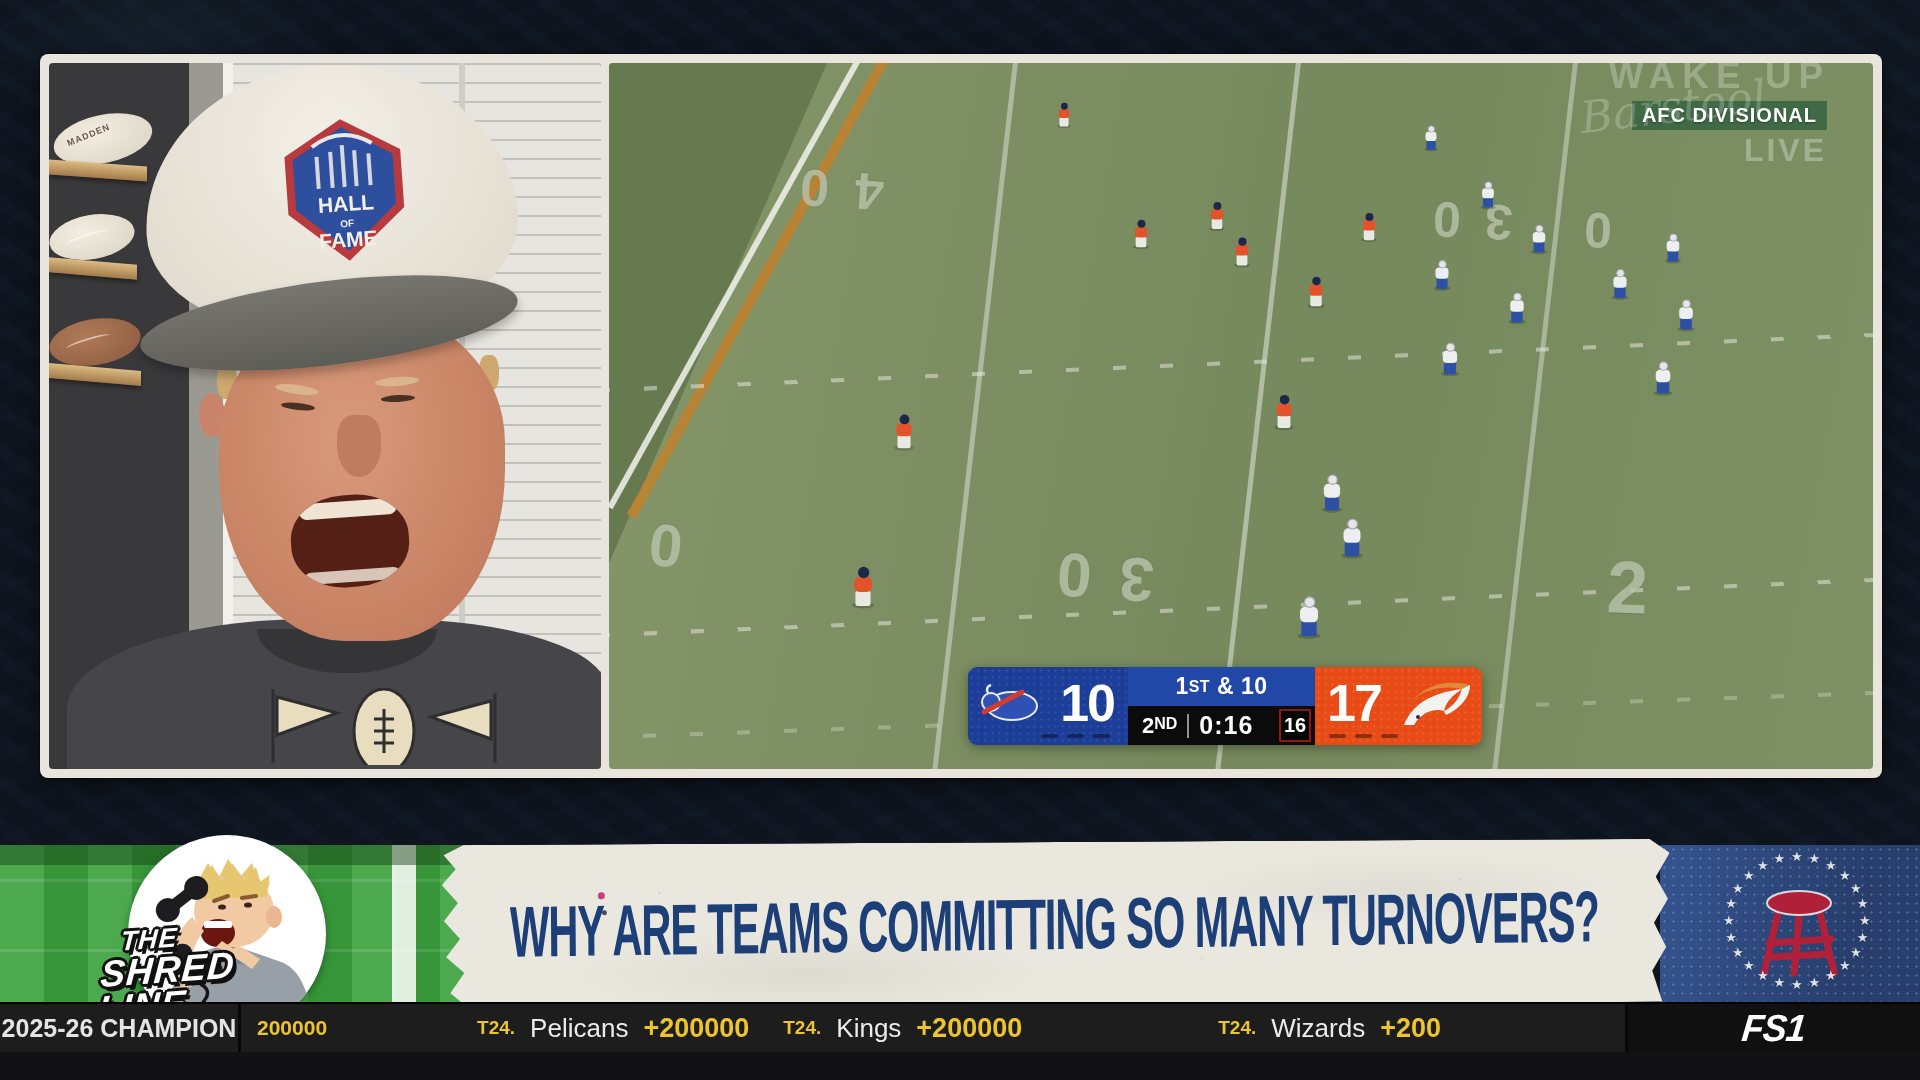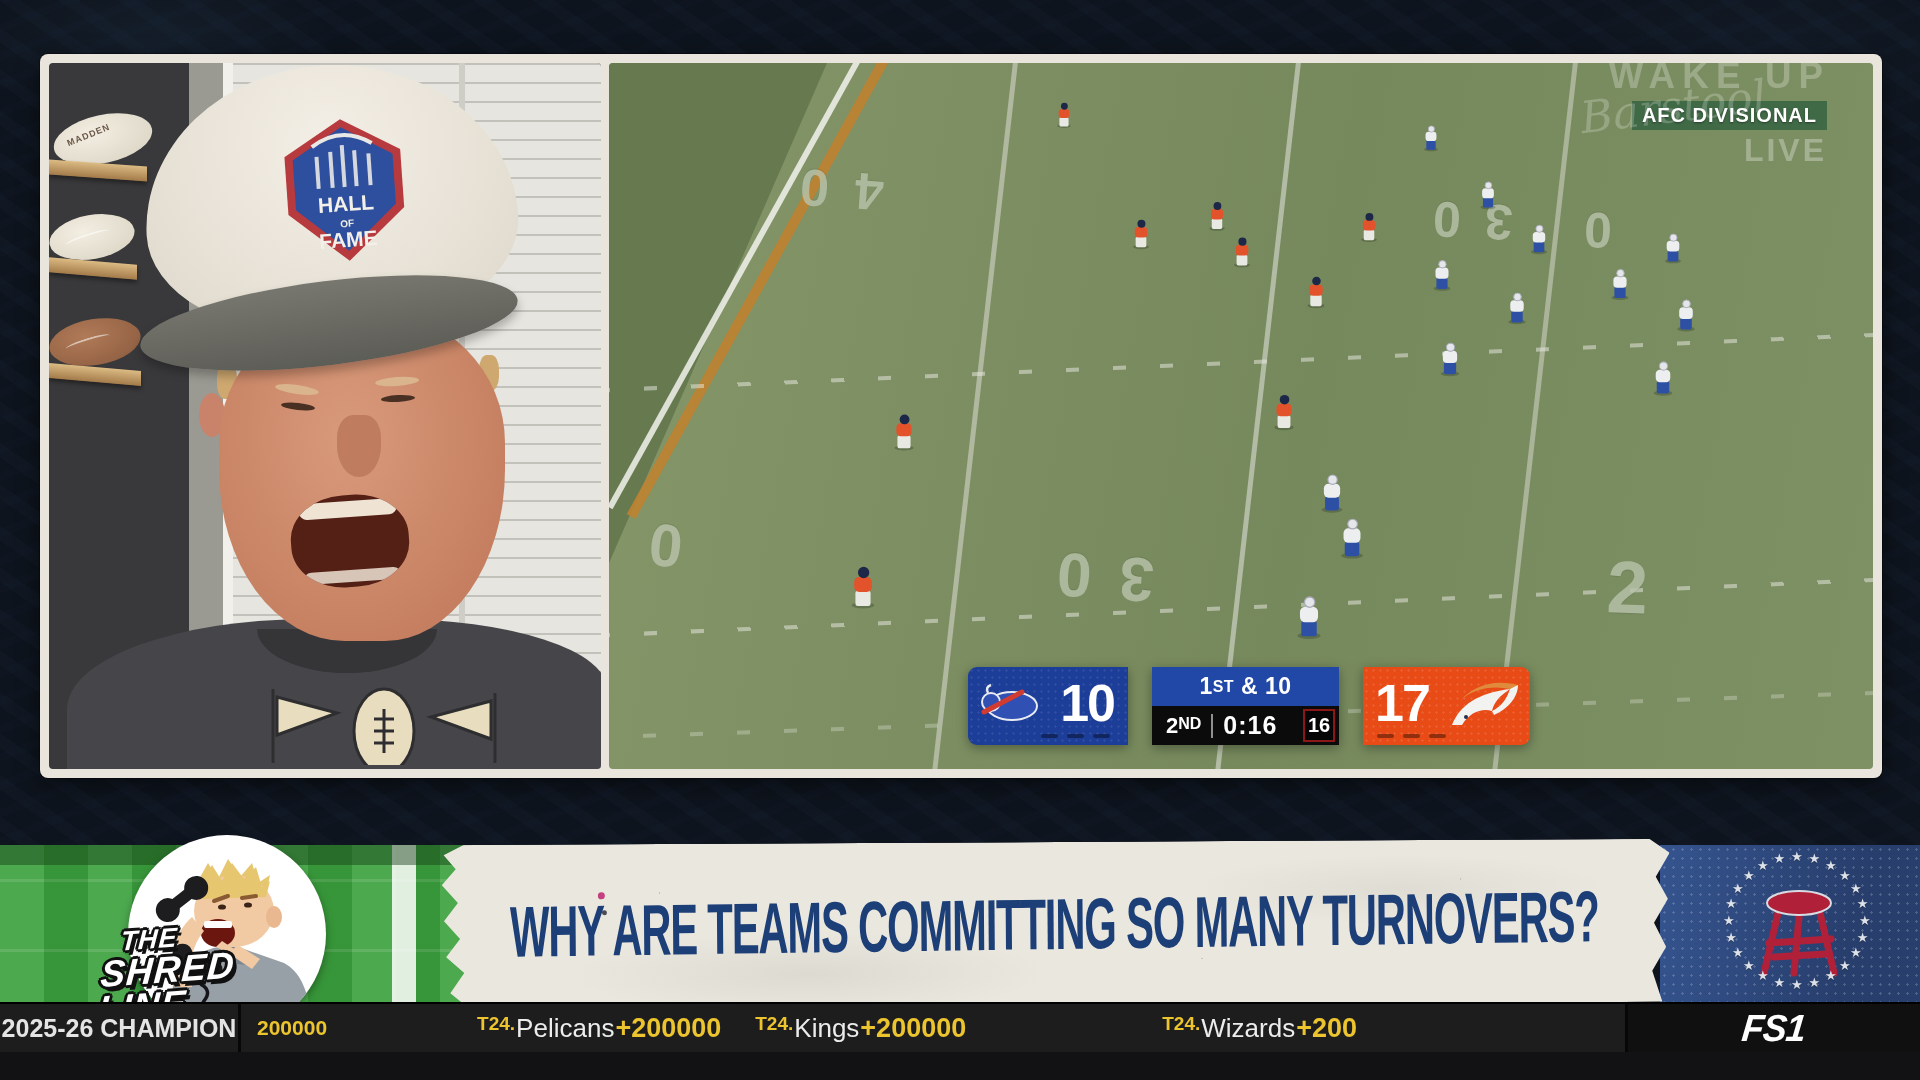--- a/index.html
+++ b/index.html
@@ -62,21 +62,21 @@
   .player.broncos .helm{background:#1d2747;} .player.broncos .tors{background:#e2532b;} .player.broncos .legs{background:#e9e9e4;}
   .player.bills .helm{background:#e4e6ea;border:1px solid #aab;} .player.bills .tors{background:#eceef0;} .player.bills .legs{background:#2e50a4;}
   
   .wmarks{position:absolute;right:46px;top:-8px;width:320px;text-align:right;pointer-events:none;}
   .wake{font-size:36px;font-weight:900;letter-spacing:7px;color:rgba(255,255,255,.26);transform:scaleX(1.02);white-space:nowrap;}
   .barstool-script{position:absolute;right:60px;top:26px;font-family:"DejaVu Serif",serif;font-style:italic;font-size:44px;color:rgba(255,255,255,.22);transform:rotate(-7deg);white-space:nowrap;}
   .cbsrow{margin-top:-4px;display:flex;justify-content:flex-end;align-items:center;gap:7px;color:#fff;font-weight:800;font-size:23px;text-shadow:0 1px 4px rgba(0,0,0,.55);letter-spacing:.5px;}
   .afcbadge{display:inline-block;margin-top:4px;background:rgba(56,100,66,.88);color:#fff;font-weight:800;font-size:20px;letter-spacing:1px;padding:3px 10px;text-shadow:0 1px 2px rgba(0,0,0,.4);}
   .live{margin-top:2px;font-size:32px;font-weight:700;letter-spacing:3px;color:rgba(255,255,255,.30);}
   
-  .bug{position:absolute;left:359px;top:604px;width:582px;height:78px;display:flex;filter:drop-shadow(0 3px 6px rgba(0,0,0,.35));gap:24px;}
+  .bug{position:absolute;left:359px;top:604px;width:582px;height:78px;display:flex;filter:drop-shadow(0 3px 6px rgba(0,0,0,.35));}
   .bug .away{width:160px;background:#1c3e99;border-radius:9px 0 0 9px;position:relative;
     background-image:radial-gradient(rgba(255,255,255,.08) 1px,transparent 1.4px);background-size:7px 7px;}
   .bug .home{width:167px;background:#e84b16;border-radius:0 9px 9px 0;position:relative;
     background-image:radial-gradient(rgba(255,255,255,.10) 1px,transparent 1.4px);background-size:7px 7px;}
   .bug .mid{width:187px;display:flex;flex-direction:column;}
   .bug .mid .dd{height:39px;background:#2148a6;color:#fff;font-weight:800;font-size:23px;display:flex;align-items:center;justify-content:center;letter-spacing:.5px;}
   .bug .mid .row2{height:39px;background:#0b0b0c;color:#fff;display:flex;align-items:center;padding:0 4px 0 14px;gap:10px;}
   .smallcap{font-size:16px;font-weight:800;vertical-align:4px;}
   .score{position:absolute;top:6px;font-size:52px;font-weight:800;color:#fff;letter-spacing:-2px;}
   .tout{position:absolute;bottom:7px;display:flex;gap:9px;}
@@ -114,21 +114,21 @@
   .shredtext .l1{font-size:27px;letter-spacing:1px;padding-left:18px;}
   .shredtext .l2{font-size:37px;letter-spacing:1px;}
   .barstoollogo{position:absolute;left:58px;top:2px;width:160px;height:155px;}
   .star{position:absolute;color:#dde1e8;font-size:13px;text-shadow:0 1px 1px rgba(0,0,0,.3);}
   
   .ticker{position:absolute;left:0;top:1002px;width:1920px;height:50px;background:#1d1d1e;border-top:2px solid #000;display:flex;align-items:center;overflow:hidden;}
   .tcell{height:100%;display:flex;align-items:center;justify-content:center;}
   .t-league{width:212px;border-right:3px solid #070707;color:#e4e4e4;font-weight:700;font-size:25px;letter-spacing:.5px;}
   .t-market{width:241px;border-right:3px solid #070707;color:#e4e4e4;font-weight:700;font-size:25px;}
   .t-lead{margin-left:16px;color:#ecc42e;font-weight:700;font-size:21px;}
-  .t-entry{display:flex;align-items:flex-start;gap:1px;white-space:nowrap;}
+  .t-entry{display:flex;align-items:center;gap:15px;white-space:nowrap;}
   .t-tier{color:#ecc42e;font-weight:600;font-size:19px;}
   .t-team{color:#ececec;font-size:26px;}
   .t-odds{color:#ecc42e;font-weight:700;font-size:27px;}
   .t-fs1{margin-left:auto;width:295px;height:100%;background:#101011;border-left:3px solid #070707;display:flex;align-items:center;justify-content:center;}
   .fs1logo{color:#fff;font-weight:900;font-style:italic;font-size:36px;letter-spacing:-1px;transform:skewX(-6deg) scaleY(1.05);}
   .bottomstrip{position:absolute;left:0;top:1052px;width:1920px;height:28px;background:#121214;}
 </style>
 </head>
 <body>
 

